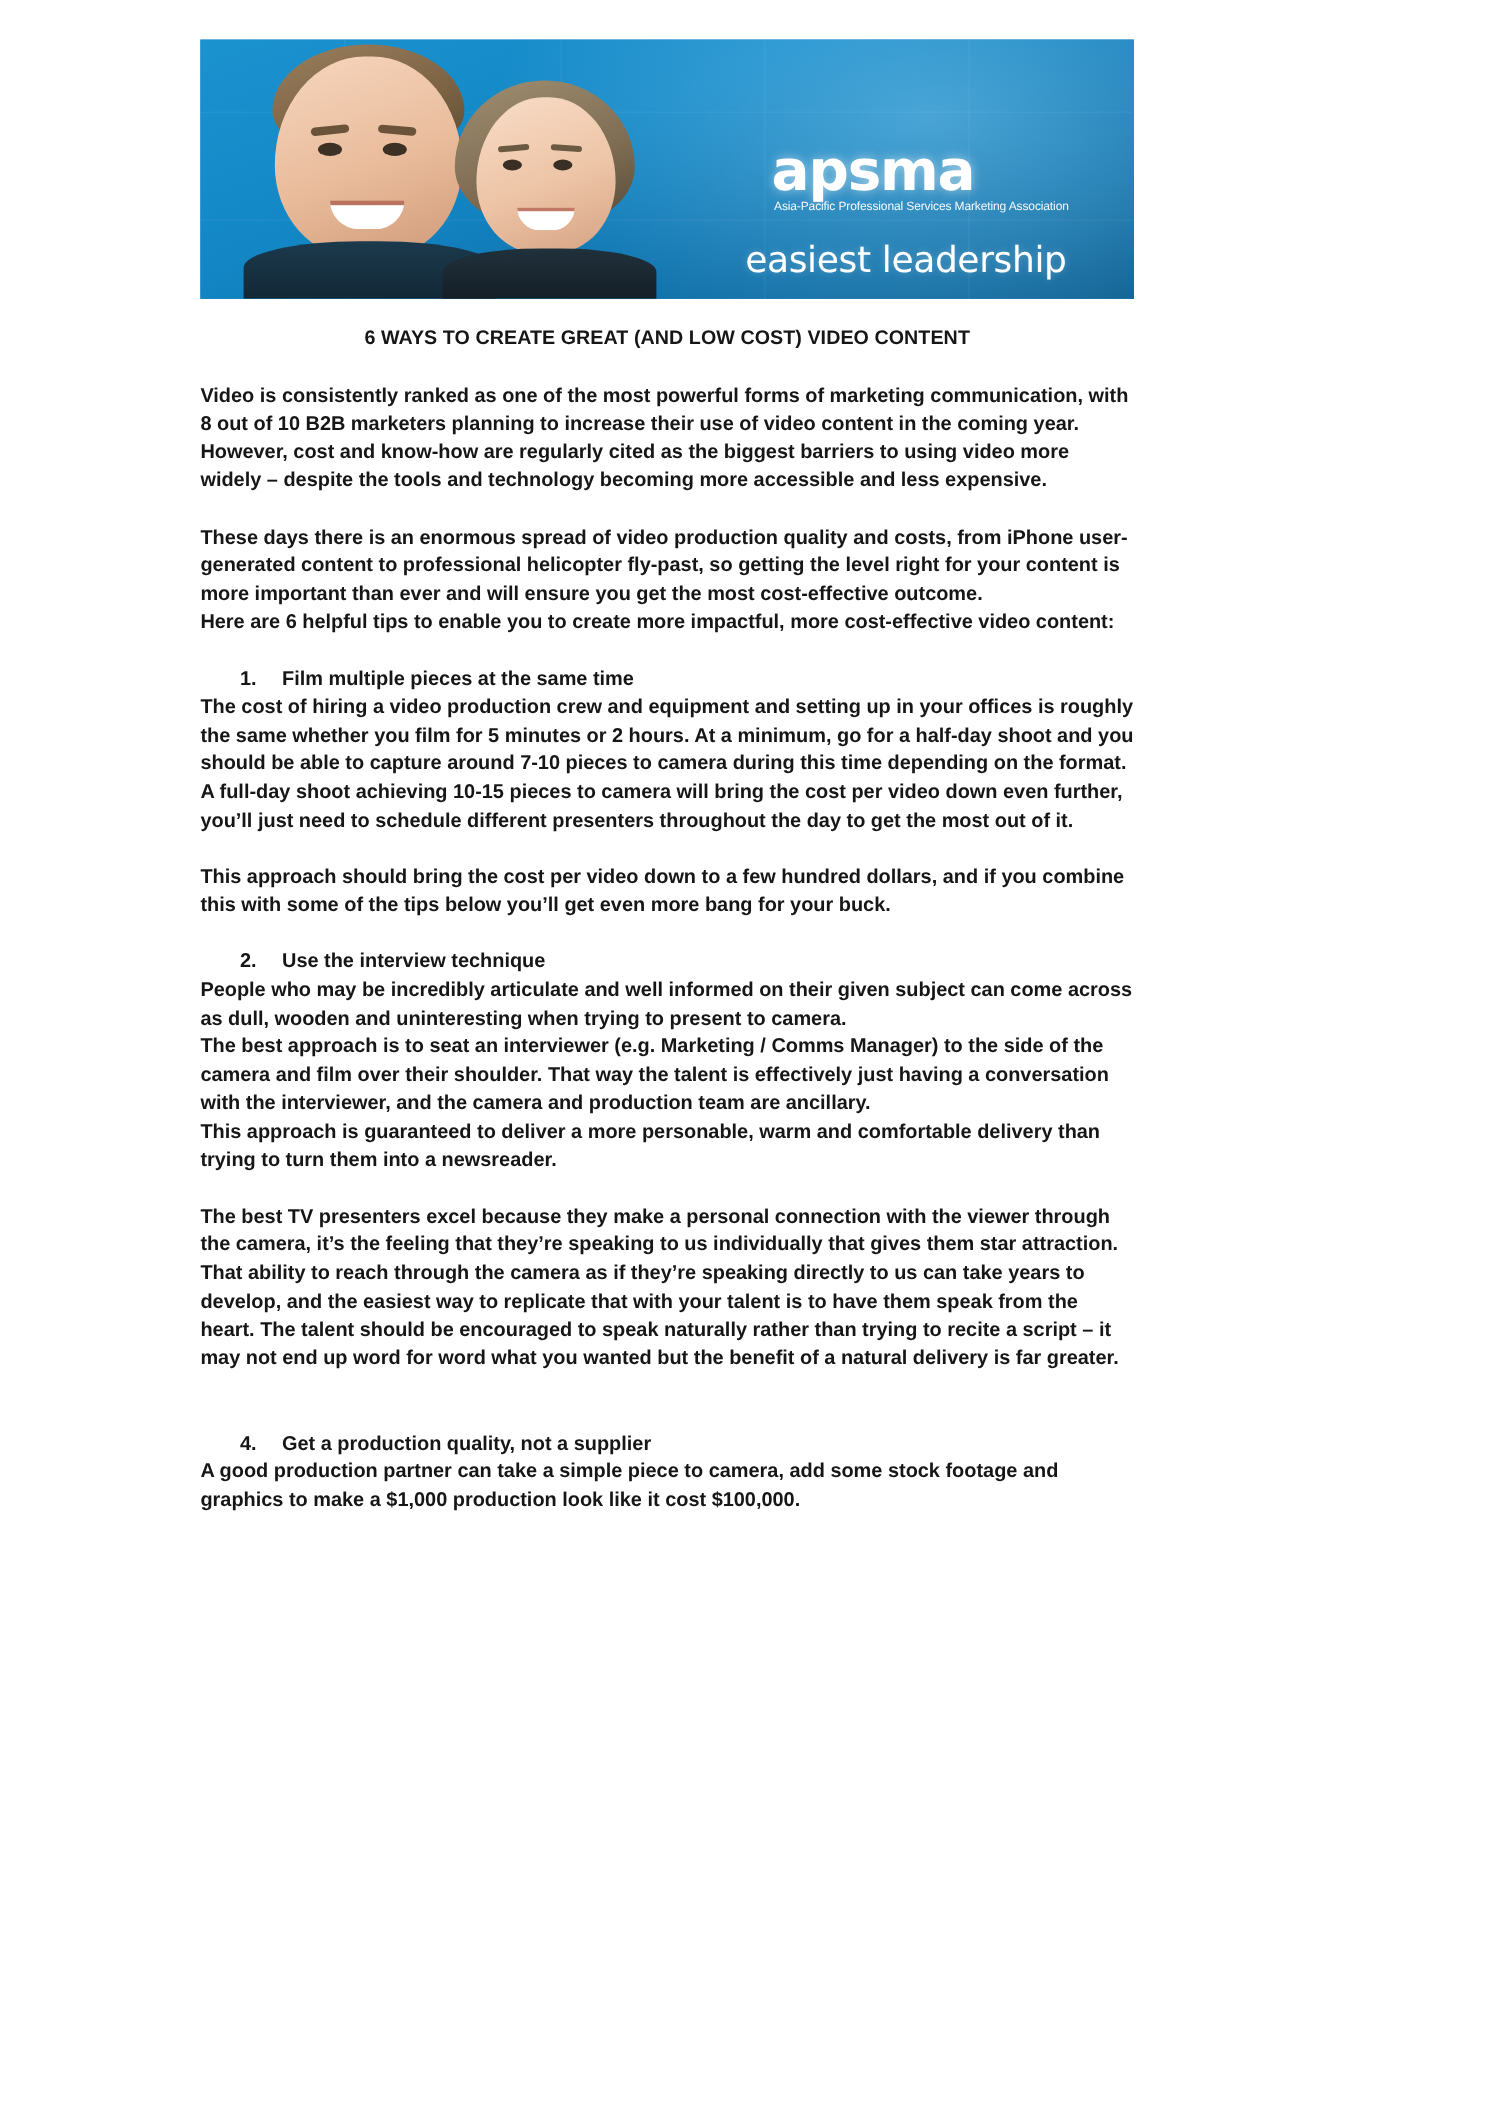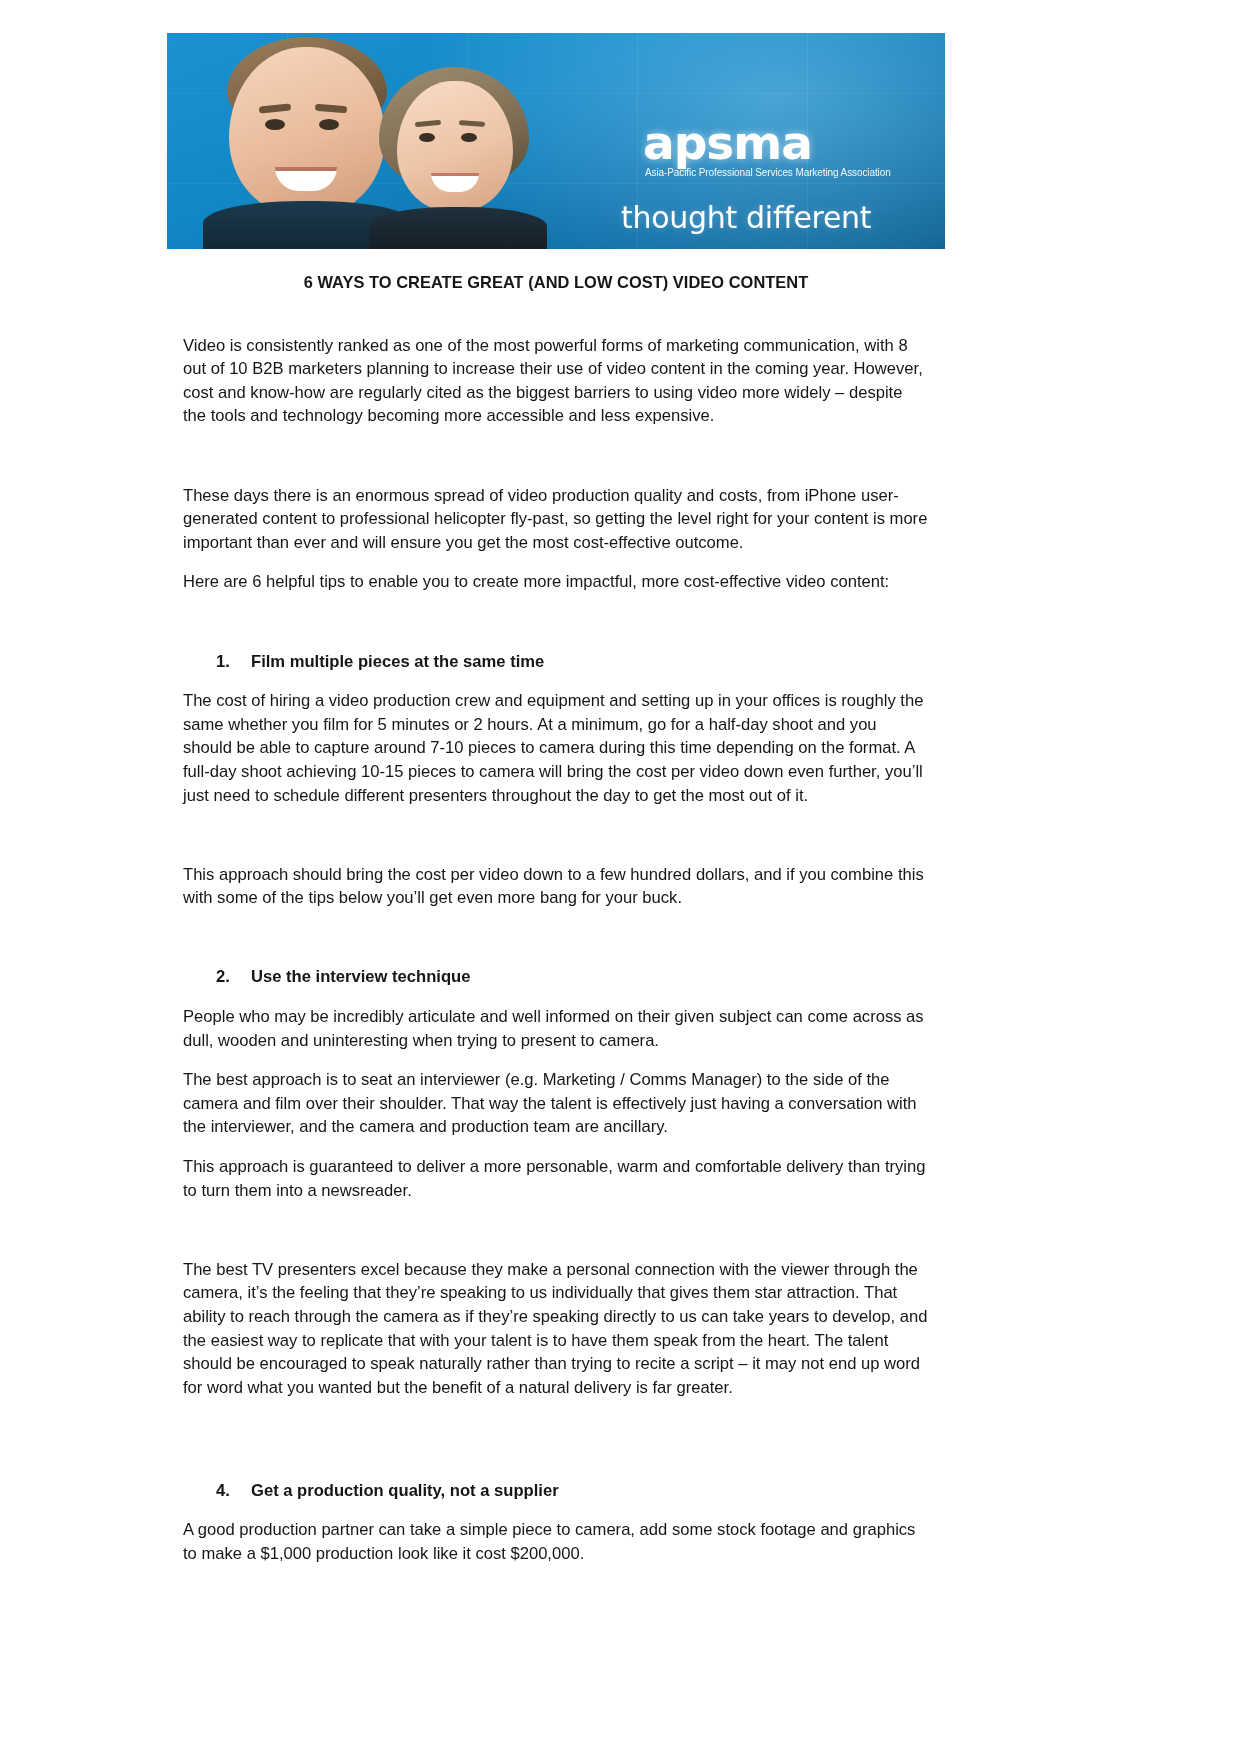--- a/index.html
+++ b/index.html
@@ -181,22 +181,23 @@
   }
   .doc h1 {
     font-size: 16.4px;
     font-weight: bold;
     margin: 0 0 0 0;
     line-height: 23px;
     letter-spacing: 0.05px;
     text-align: center;
   }
   .doc p {
-    margin: 16px;
+    margin: 0;
     line-height: 23.6px;
+    font-weight: bold;
   }
   .spacer-line { height: 23.6px; }
   .listhead {
     font-weight: bold;
     margin: 0;
     padding-left: 33px;
     line-height: 23.6px;
   }
   .listhead .num {
     display: inline-block;
@@ -235,21 +236,21 @@
         <div class="brow-r"></div>
         <div class="eye-l"></div>
         <div class="eye-r"></div>
         <div class="mouth"></div>
         <div class="body"></div>
       </div>
 
       <div class="banner-logo">
         <div class="logo-word">apsma</div>
         <div class="logo-sub">Asia-Pacific Professional Services Marketing Association</div>
-        <div class="logo-tagline">thought different</div>
+        <div class="logo-tagline">easiest leadership</div>
       </div>
     </div>
 
     <div class="doc">
 
       <h1>6 WAYS TO CREATE GREAT (AND LOW COST) VIDEO CONTENT</h1>
 
       <div class="spacer-line"></div>
 
       <p>Video is consistently ranked as one of the most powerful forms of marketing communication, with 8 out of 10 B2B marketers planning to increase their use of video content in the coming year. However, cost and know-how are regularly cited as the biggest barriers to using video more widely – despite the tools and technology becoming more accessible and less expensive.</p>
@@ -282,17 +283,17 @@
       <div class="spacer-line"></div>
 
       <p>The best TV presenters excel because they make a personal connection with the viewer through the camera, it’s the feeling that they’re speaking to us individually that gives them star attraction. That ability to reach through the camera as if they’re speaking directly to us can take years to develop, and the easiest way to replicate that with your talent is to have them speak from the heart. The talent should be encouraged to speak naturally rather than trying to recite a script – it may not end up word for word what you wanted but the benefit of a natural delivery is far greater.</p>
 
       <div class="spacer-line"></div>
       <div class="spacer-line"></div>
 
       <p class="listhead">
         <span class="num">4.</span><span>Get a production quality, not a supplier</span>
       </p>
-      <p>A good production partner can take a simple piece to camera, add some stock footage and graphics to make a $1,000 production look like it cost $200,000.</p>
+      <p>A good production partner can take a simple piece to camera, add some stock footage and graphics to make a $1,000 production look like it cost $100,000.</p>
 
     </div>
   </div>
 </div>
 
 </body></html>

